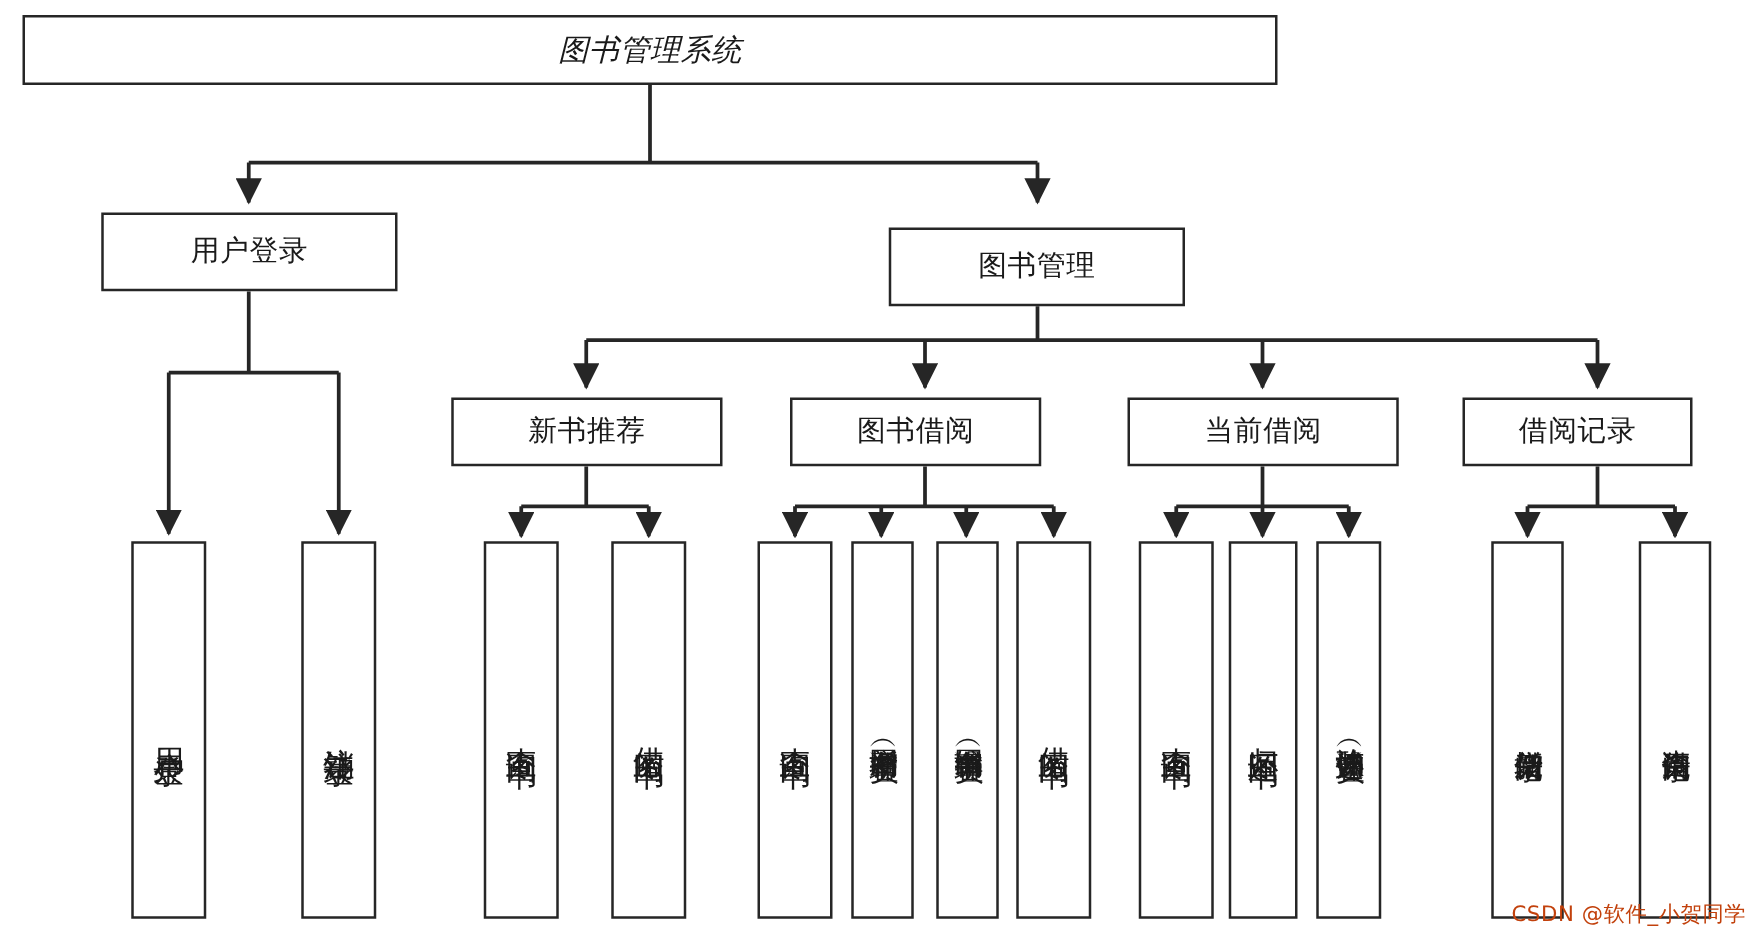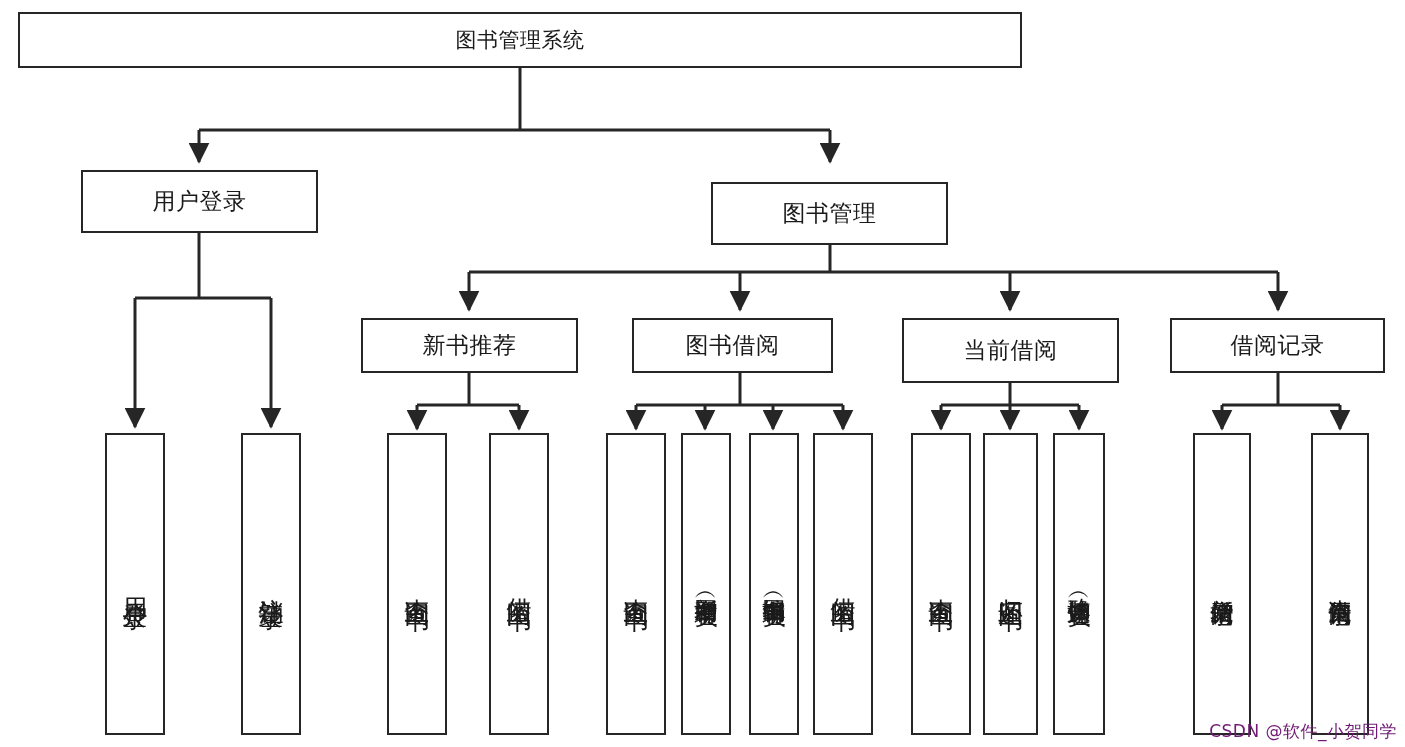--- a/index.html
+++ b/index.html
@@ -41,21 +41,22 @@
     text-align: center;
     line-height: 1.18;
     white-space: nowrap;
   }
   
   .node.horiz .label {
     font-size: 23px;
     letter-spacing: 0.5px;
   }
   .node.root .label {
-    font-size: 21px;
+    font-size: 24px;
+    font-style: italic;
   }
   
   .node.vert {
     align-items: center;
     justify-content: center;
   }
   .node.vert .label {
     writing-mode: vertical-rl;
     text-orientation: upright;
     font-size: 25px;
@@ -64,21 +65,21 @@
     white-space: nowrap;
   }
   .node.vert.narrow .label {
     font-size: 23px;
     letter-spacing: 1px;
   }
   .watermark {
     position: absolute;
     right: 8px;
     bottom: 4px;
-    color: #701a75;
+    color: #c2410c;
     font-size: 17px;
     letter-spacing: 0.5px;
     white-space: nowrap;
     user-select: none;
   }
 </style>
 </head>
 <body>
 
 <div id="canvas">
@@ -148,25 +149,25 @@
   </div>
 
   <div class="node horiz" style="left:361px; top:318px; width:217px; height:55px;">
     <span class="label">新书推荐</span>
   </div>
 
   <div class="node horiz" style="left:632px; top:318px; width:201px; height:55px;">
     <span class="label">图书借阅</span>
   </div>
 
-  <div class="node horiz" style="left:902px; top:318px; width:217px; height:65px;">
+  <div class="node horiz" style="left:902px; top:318px; width:217px; height:55px;">
     <span class="label">当前借阅</span>
   </div>
 
-  <div class="node horiz" style="left:1170px; top:318px; width:215px; height:55px;">
+  <div class="node horiz" style="left:1170px; top:318px; width:184px; height:55px;">
     <span class="label">借阅记录</span>
   </div>
 
   <div class="node vert" style="left:105px; top:433px; width:60px; height:302px;">
     <span class="label">用户登录</span>
   </div>
 
   <div class="node vert" style="left:241px; top:433px; width:60px; height:302px;">
     <span class="label">注销登录</span>
   </div>

